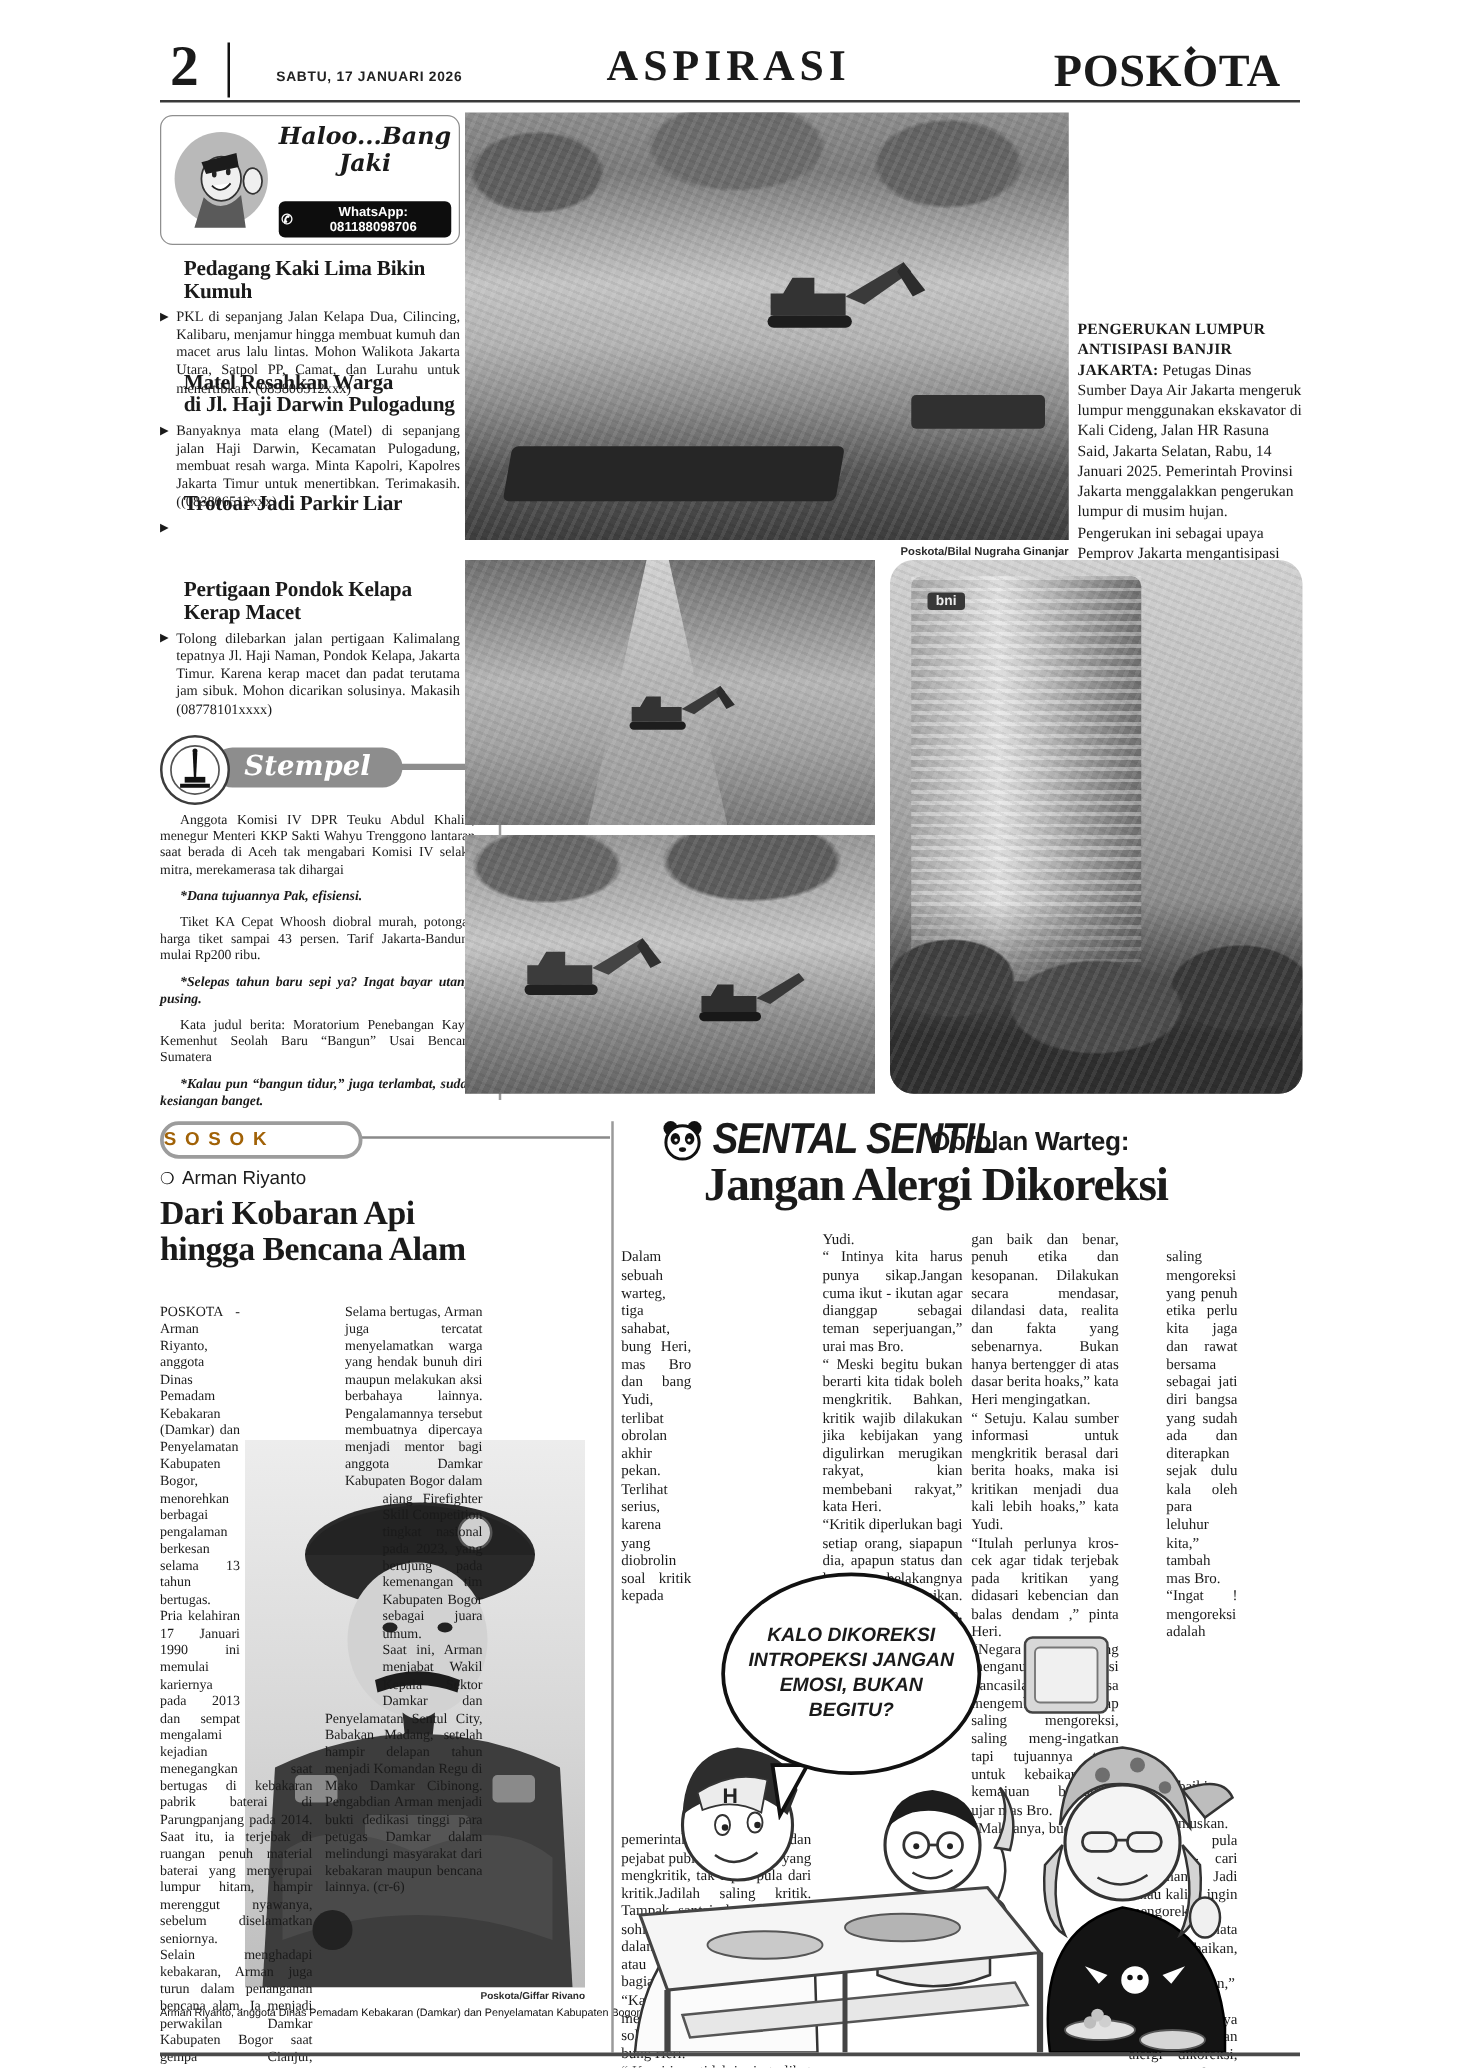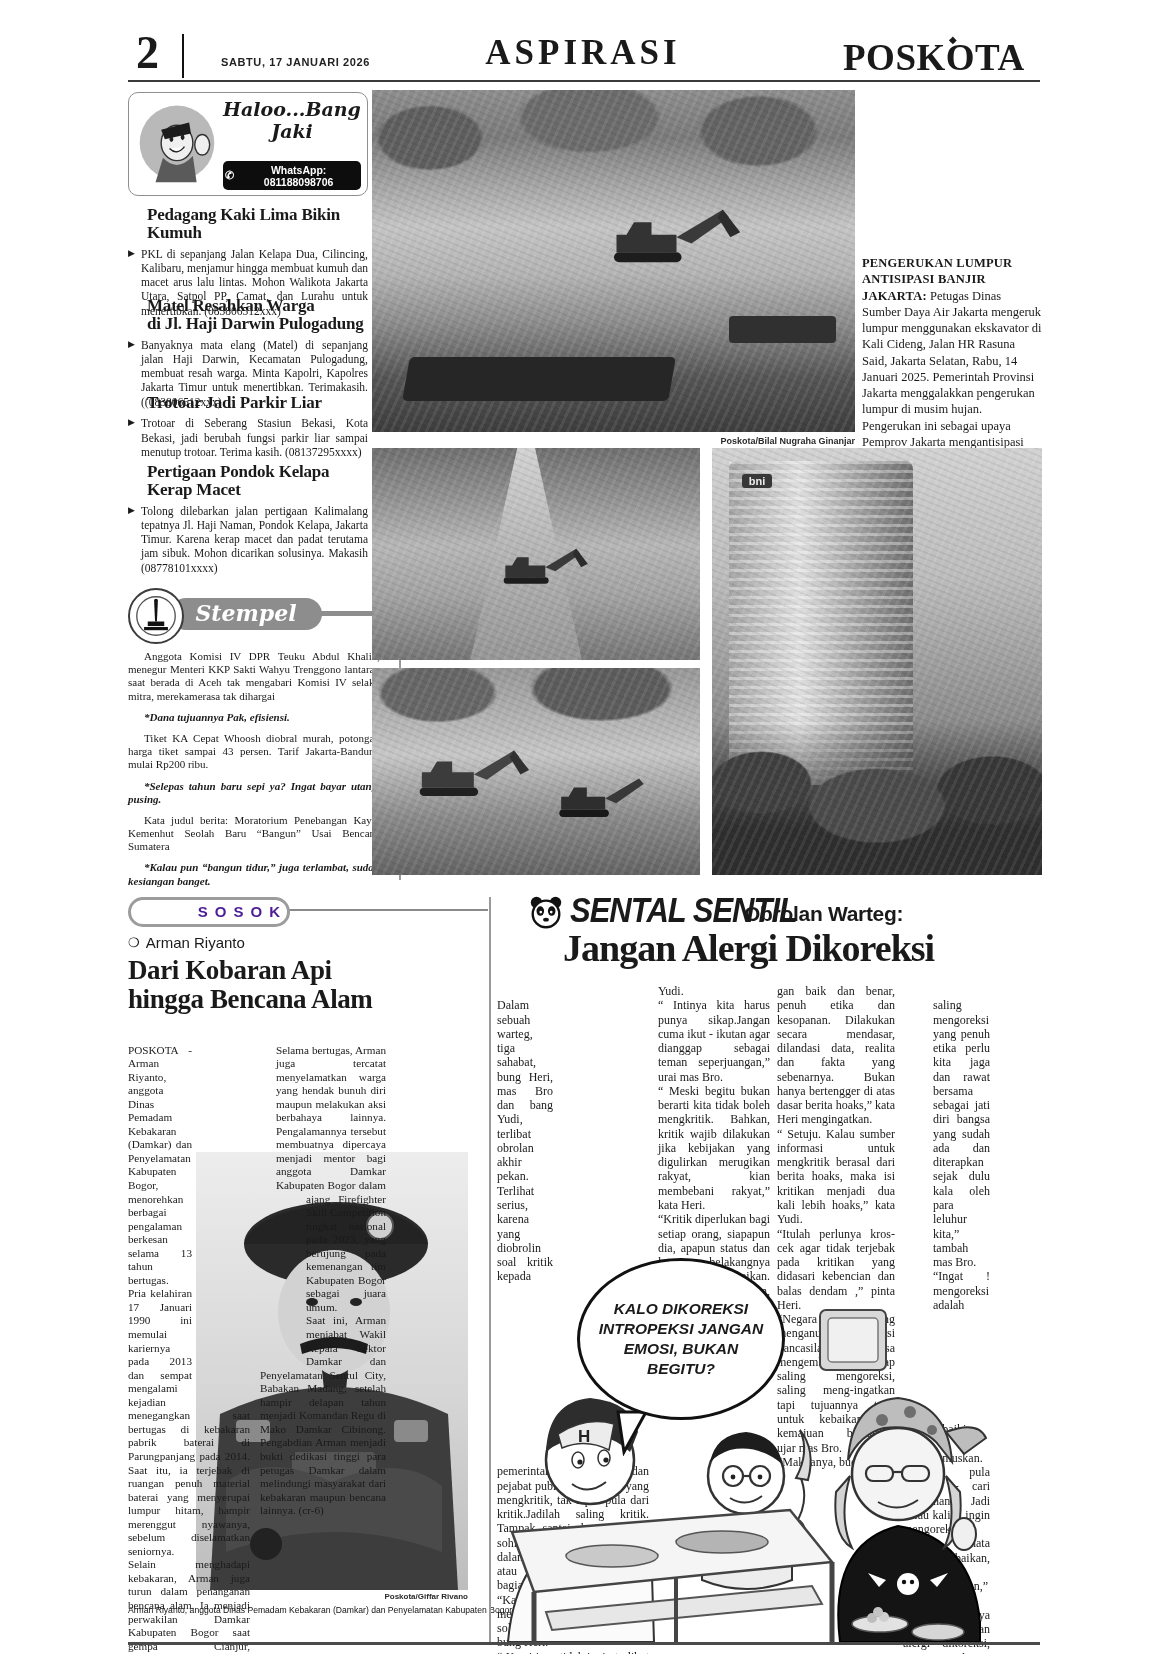--- a/index.html
+++ b/index.html
@@ -45,39 +45,39 @@
   .p1{background:
     radial-gradient(90px 55px at 12% 14%, #5e5e5e 55%, transparent 60%),
     radial-gradient(120px 60px at 45% 8%, #6b6b6b 55%, transparent 60%),
     radial-gradient(100px 60px at 80% 12%, #636363 55%, transparent 60%),
     linear-gradient(180deg,#8d8d8d 0%,#7a7a7a 14%,#a5a5a5 28%,#c4c4c4 40%,#b3b3b3 54%,#8c8c8c 68%,#555 84%,#3d3d3d 100%);}
   .pontoon{position:absolute;left:7%;bottom:9%;width:55%;height:13%;background:#262626;border-radius:5px;transform:skewX(-10deg);}
   .pontoon2{position:absolute;right:4%;bottom:26%;width:22%;height:8%;background:#303030;border-radius:4px;}
   .p2{background:
     linear-gradient(180deg,#6f6f6f 0%,#8f8f8f 22%,#b6b6b6 46%,#a2a2a2 70%,#757575 100%);}
   .canal{position:absolute;left:30%;top:0;bottom:0;width:34%;background:linear-gradient(180deg,#d2d2d2,#969696);clip-path:polygon(42% 0,58% 0,100% 100%,0 100%);}
-  .p3{background:linear-gradient(180deg,#d2d2d2 0%,#bcbcbc 30%,#8e8e8e 62%,#4f4f4f 100%);}
+  .p3{background:linear-gradient(180deg,#d2d2d2 0%,#bcbcbc 30%,#8e8e8e 62%,#4f4f4f 100%);border-radius:19px;}
   .tower{position:absolute;left:5%;top:3%;width:56%;height:76%;background:linear-gradient(90deg,#a3a3a3,#dedede 38%,#9d9d9d 72%,#6d6d6d);border-radius:8px 8px 0 0;}
   .tower:after{content:"";position:absolute;inset:0;background:repeating-linear-gradient(180deg, rgba(255,255,255,.35) 0 3px, transparent 3px 9px);}
   .tower-sign{position:absolute;left:9%;top:6%;background:#383838;color:#ededed;font-size:11px;font-weight:bold;padding:1px 7px;border-radius:3px;z-index:2;font-family:"Liberation Sans",sans-serif;}
   .trees3{position:absolute;left:0;right:0;bottom:0;height:36%;background:
     radial-gradient(80px 50px at 15% 40%, #3f3f3f 60%, transparent 63%),
     radial-gradient(110px 60px at 50% 55%, #4a4a4a 60%, transparent 63%),
     radial-gradient(90px 55px at 85% 45%, #373737 60%, transparent 63%),
     linear-gradient(180deg, transparent, #2e2e2e 70%);}
   .p4{background:
     radial-gradient(100px 50px at 20% 12%, #666 55%, transparent 60%),
     radial-gradient(120px 55px at 70% 10%, #5c5c5c 55%, transparent 60%),
     linear-gradient(180deg,#979797 0%,#c6c6c6 42%,#8a8a8a 72%,#636363 100%);}
   .excav{position:absolute;}
   .ph-credit{font-family:"Liberation Sans",sans-serif;font-size:9px;font-weight:bold;color:#2a2a2a;text-align:right;}
   .main-caption{left:862px;top:255px;width:180px;font-size:12.5px;line-height:1.3;text-align:left;}
   .main-caption .cap-title{font-weight:bold;letter-spacing:.2px;}
   
-  .sosok-pill{left:128px;top:897px;width:156px;height:24px;border:3px solid #9c9c9c;border-radius:16px;background:#fff;text-align:right;font-family:"Liberation Sans",sans-serif;font-weight:bold;font-size:15px;letter-spacing:7px;line-height:24px;color:#4c1d95;z-index:2;}
+  .sosok-pill{left:128px;top:897px;width:156px;height:24px;border:3px solid #9c9c9c;border-radius:16px;background:#fff;text-align:left;font-family:"Liberation Sans",sans-serif;font-weight:bold;font-size:15px;letter-spacing:7px;line-height:24px;color:#a16207;z-index:2;}
   .sosok-line{left:286px;top:909px;width:202px;height:2px;background:#8a8a8a;}
   .sosok-byline{left:128px;top:934px;font-family:"Liberation Sans",sans-serif;font-size:15px;display:flex;align-items:center;gap:6px;}
   .sosok-bullet{font-size:13px;color:#111;}
   .sosok-headline{left:128px;top:956px;width:290px;font-size:27px;font-weight:bold;line-height:1.07;letter-spacing:-.4px;}
   .sosok-col{top:1030px;font-size:11.2px;line-height:1.21;text-align:justify;}
   .sosok-col1{left:128px;width:122px;height:330px;}
   .sosok-col2{left:260px;width:126px;height:350px;}
   .sp-r{float:right;width:58px;height:232px;margin-top:122px;}
   .sp-l1{float:left;width:16px;height:42px;margin-top:120px;}
   .sp-l2{float:left;clear:left;width:46px;height:150px;}
@@ -147,21 +147,20 @@
 di Jl. Haji Darwin Pulogadung</div>
   <div class="cpl-body">
     <span class="cpl-arrow">▶</span>
     <span>Banyaknya mata elang (Matel) di sepanjang jalan Haji Darwin, Kecamatan Pulogadung, membuat resah warga. Minta Kapolri, Kapolres Jakarta Timur untuk menertibkan. Terimakasih. ((083806512xxx)</span>
   </div>
 </div>
 <div class="abs cpl" style="top:394px">
   <div class="cpl-title">Trotoar Jadi Parkir Liar</div>
   <div class="cpl-body">
     <span class="cpl-arrow">▶</span>
-    <span>Trotoar di Seberang Stasiun Bekasi, Kota Bekasi, jadi berubah fungsi parkir liar sampai menutup trotoar.  Terima kasih. (08137295xxxx)</span>
   </div>
 </div>
 <div class="abs cpl" style="top:463px">
   <div class="cpl-title pre">Pertigaan Pondok Kelapa
 Kerap Macet</div>
   <div class="cpl-body">
     <span class="cpl-arrow">▶</span>
     <span>Tolong dilebarkan jalan pertigaan Kalimalang tepatnya Jl. Haji Naman, Pondok Kelapa, Jakarta Timur. Karena kerap macet dan padat terutama jam sibuk. Mohon dicarikan solusinya. Makasih (08778101xxxx)</span>
   </div>
 </div>

